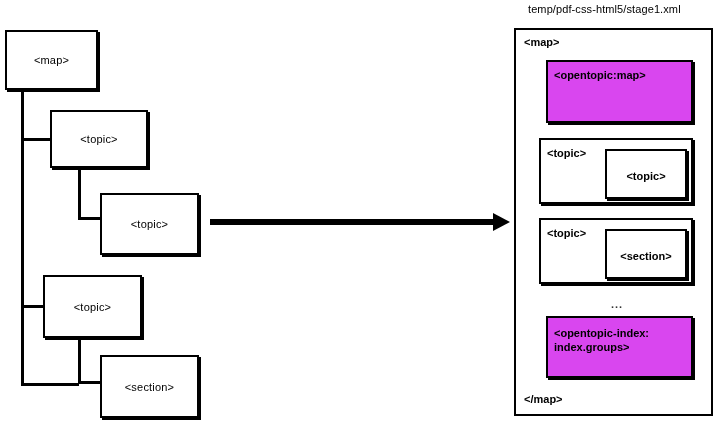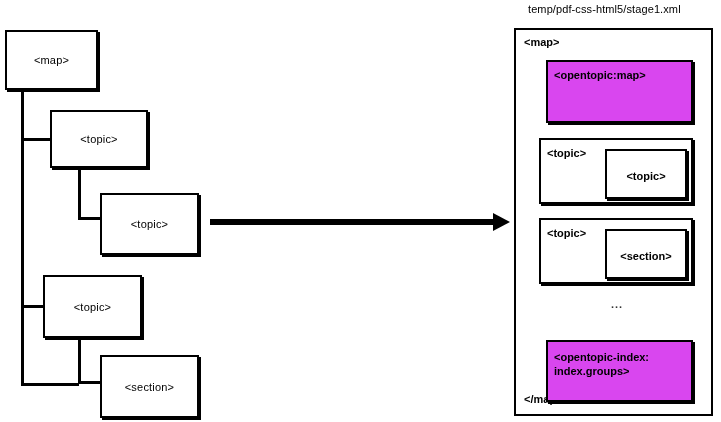--- a/index.html
+++ b/index.html
@@ -189,18 +189,18 @@
     <div class="panel-label centered" style="left:0px; top:18px;">&lt;topic&gt;</div>
   </div>
 
   <div class="panel-node" style="left:539px; top:218px; width:154px; height:66px;">
     <div class="panel-label" style="left:6px; top:6px;">&lt;topic&gt;</div>
   </div>
   <div class="panel-node" style="left:605px; top:229px; width:82px; height:50px;">
     <div class="panel-label centered" style="left:0px; top:18px;">&lt;section&gt;</div>
   </div>
 
-  <div class="panel-node highlight" style="left:546px; top:340px; width:147px; height:62px;padding-left:28px;">
+  <div class="panel-node highlight" style="left:546px; top:316px; width:147px; height:62px;padding-left:28px;">
     <div class="panel-label wrap" style="left:6px; top:8px;">&lt;opentopic-index:
 index.groups&gt;</div>
   </div>
 
 </div>
 
 </body></html>

